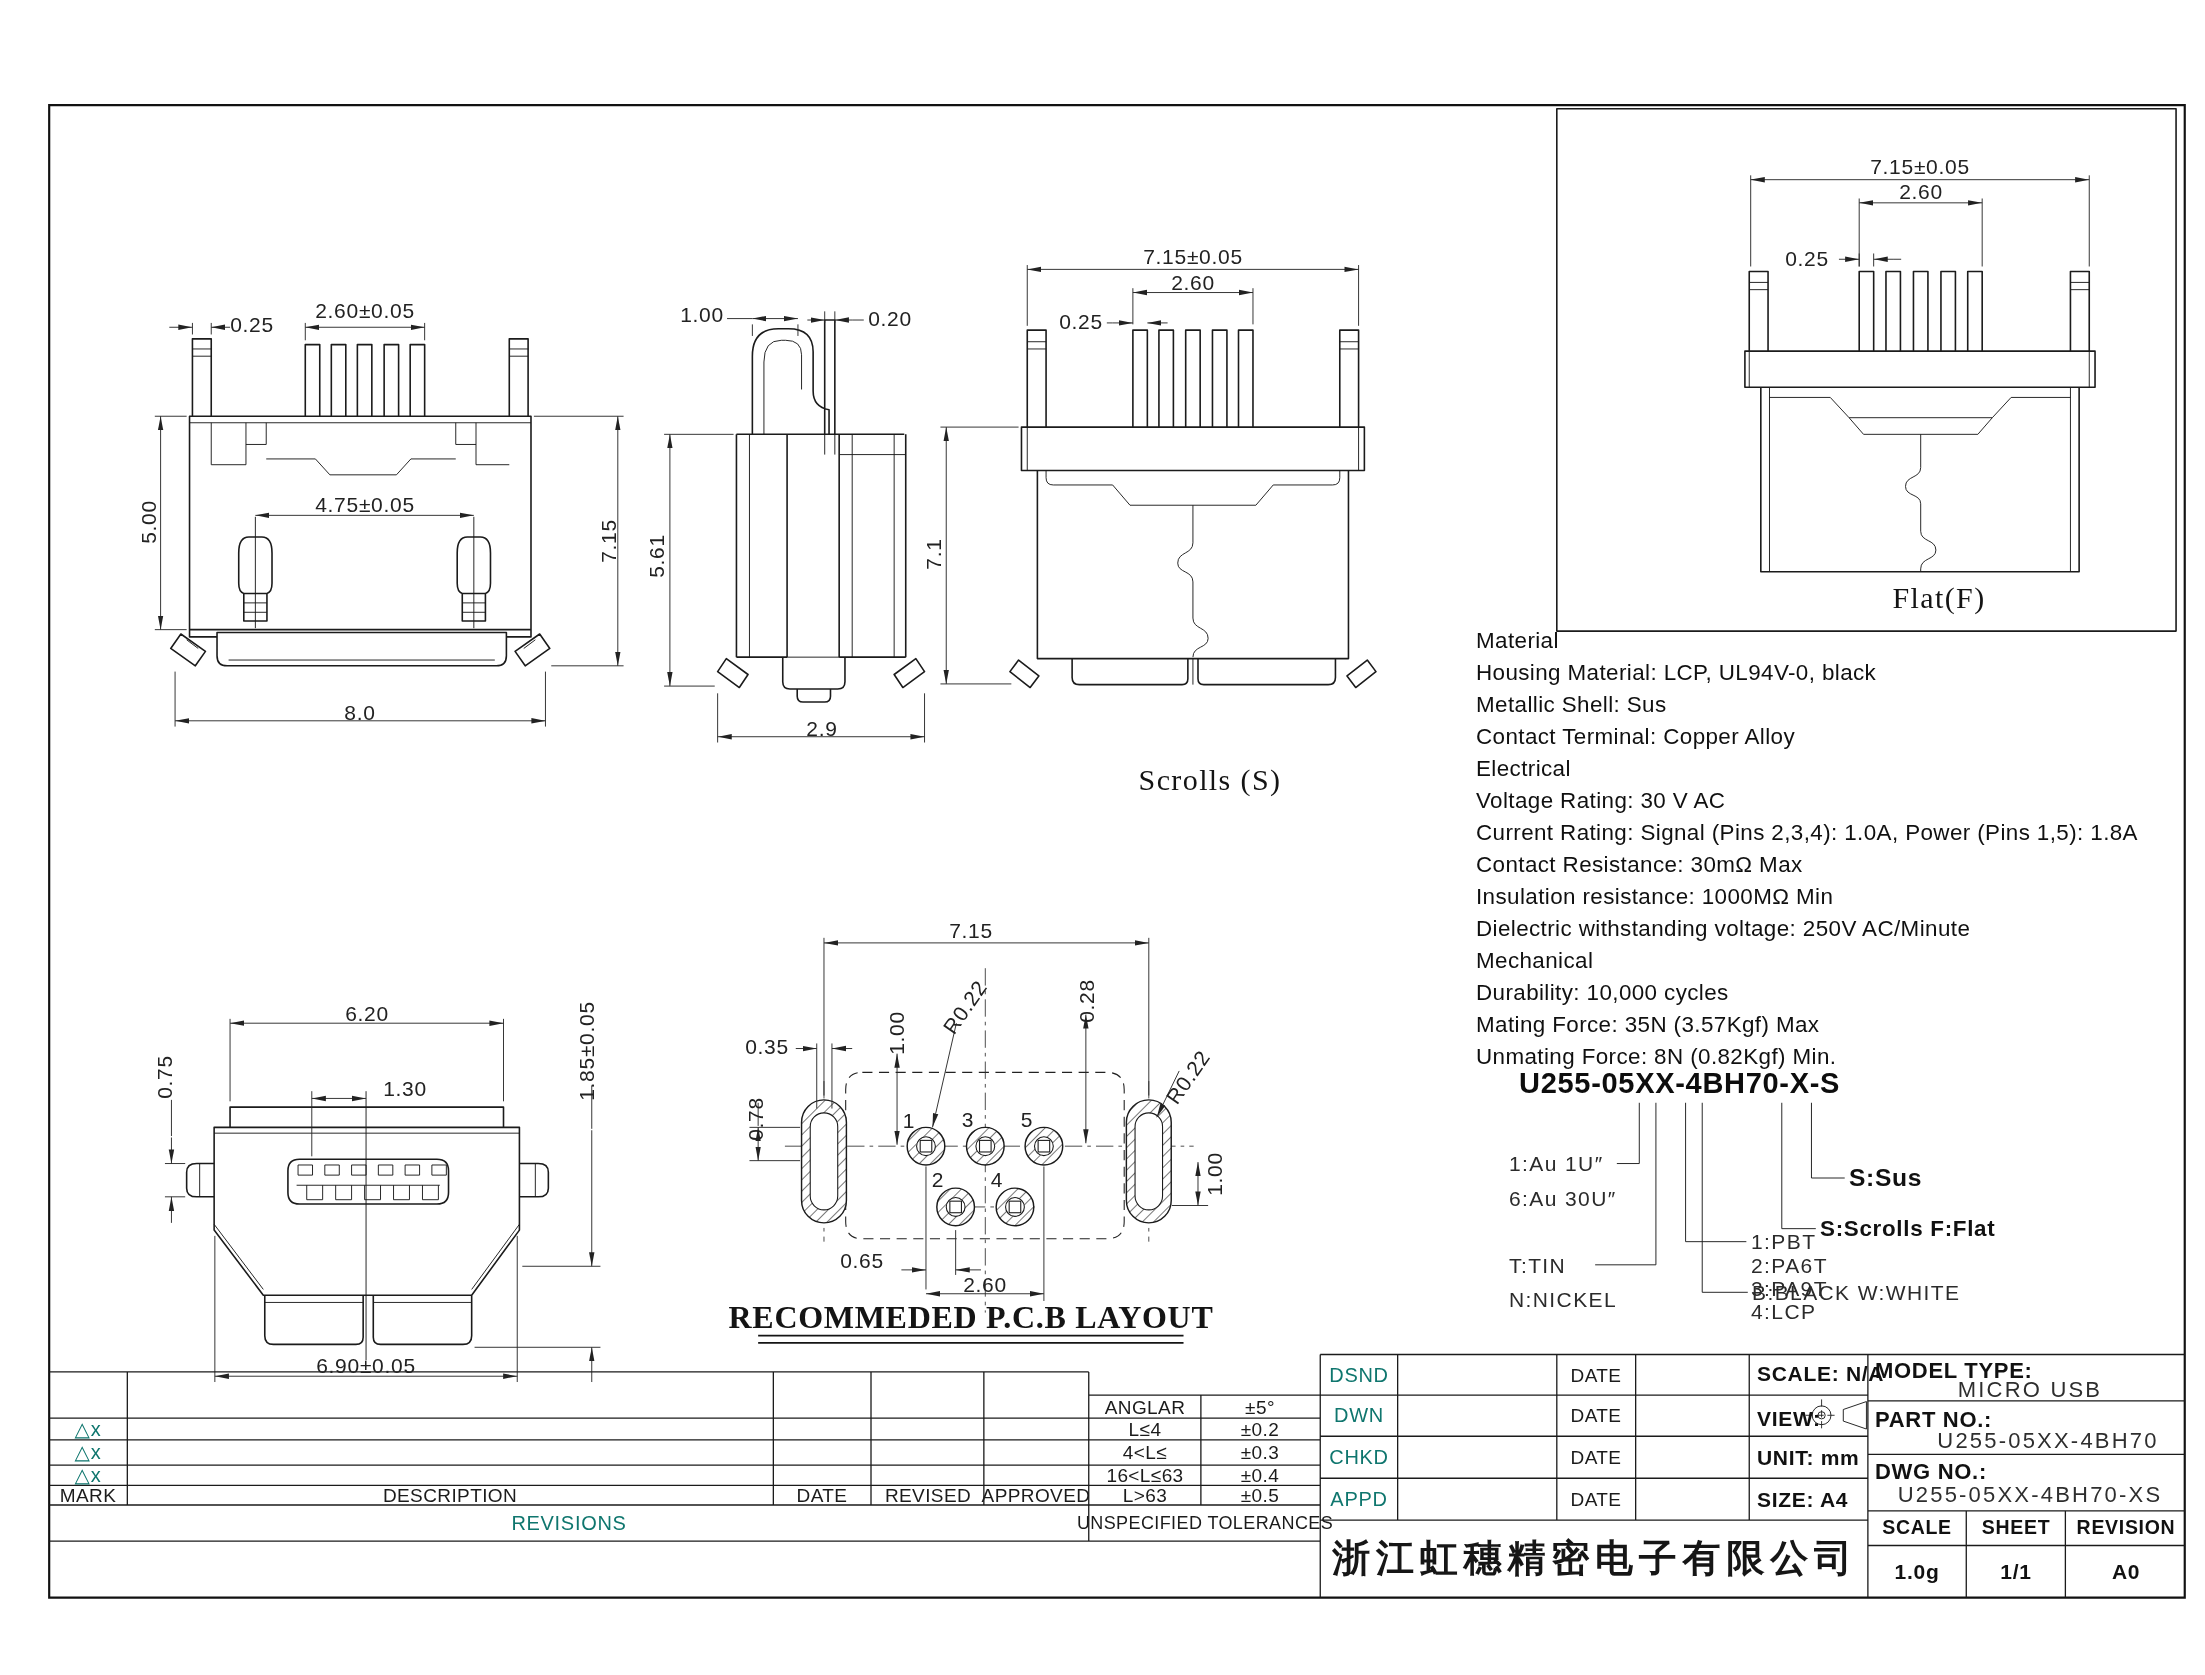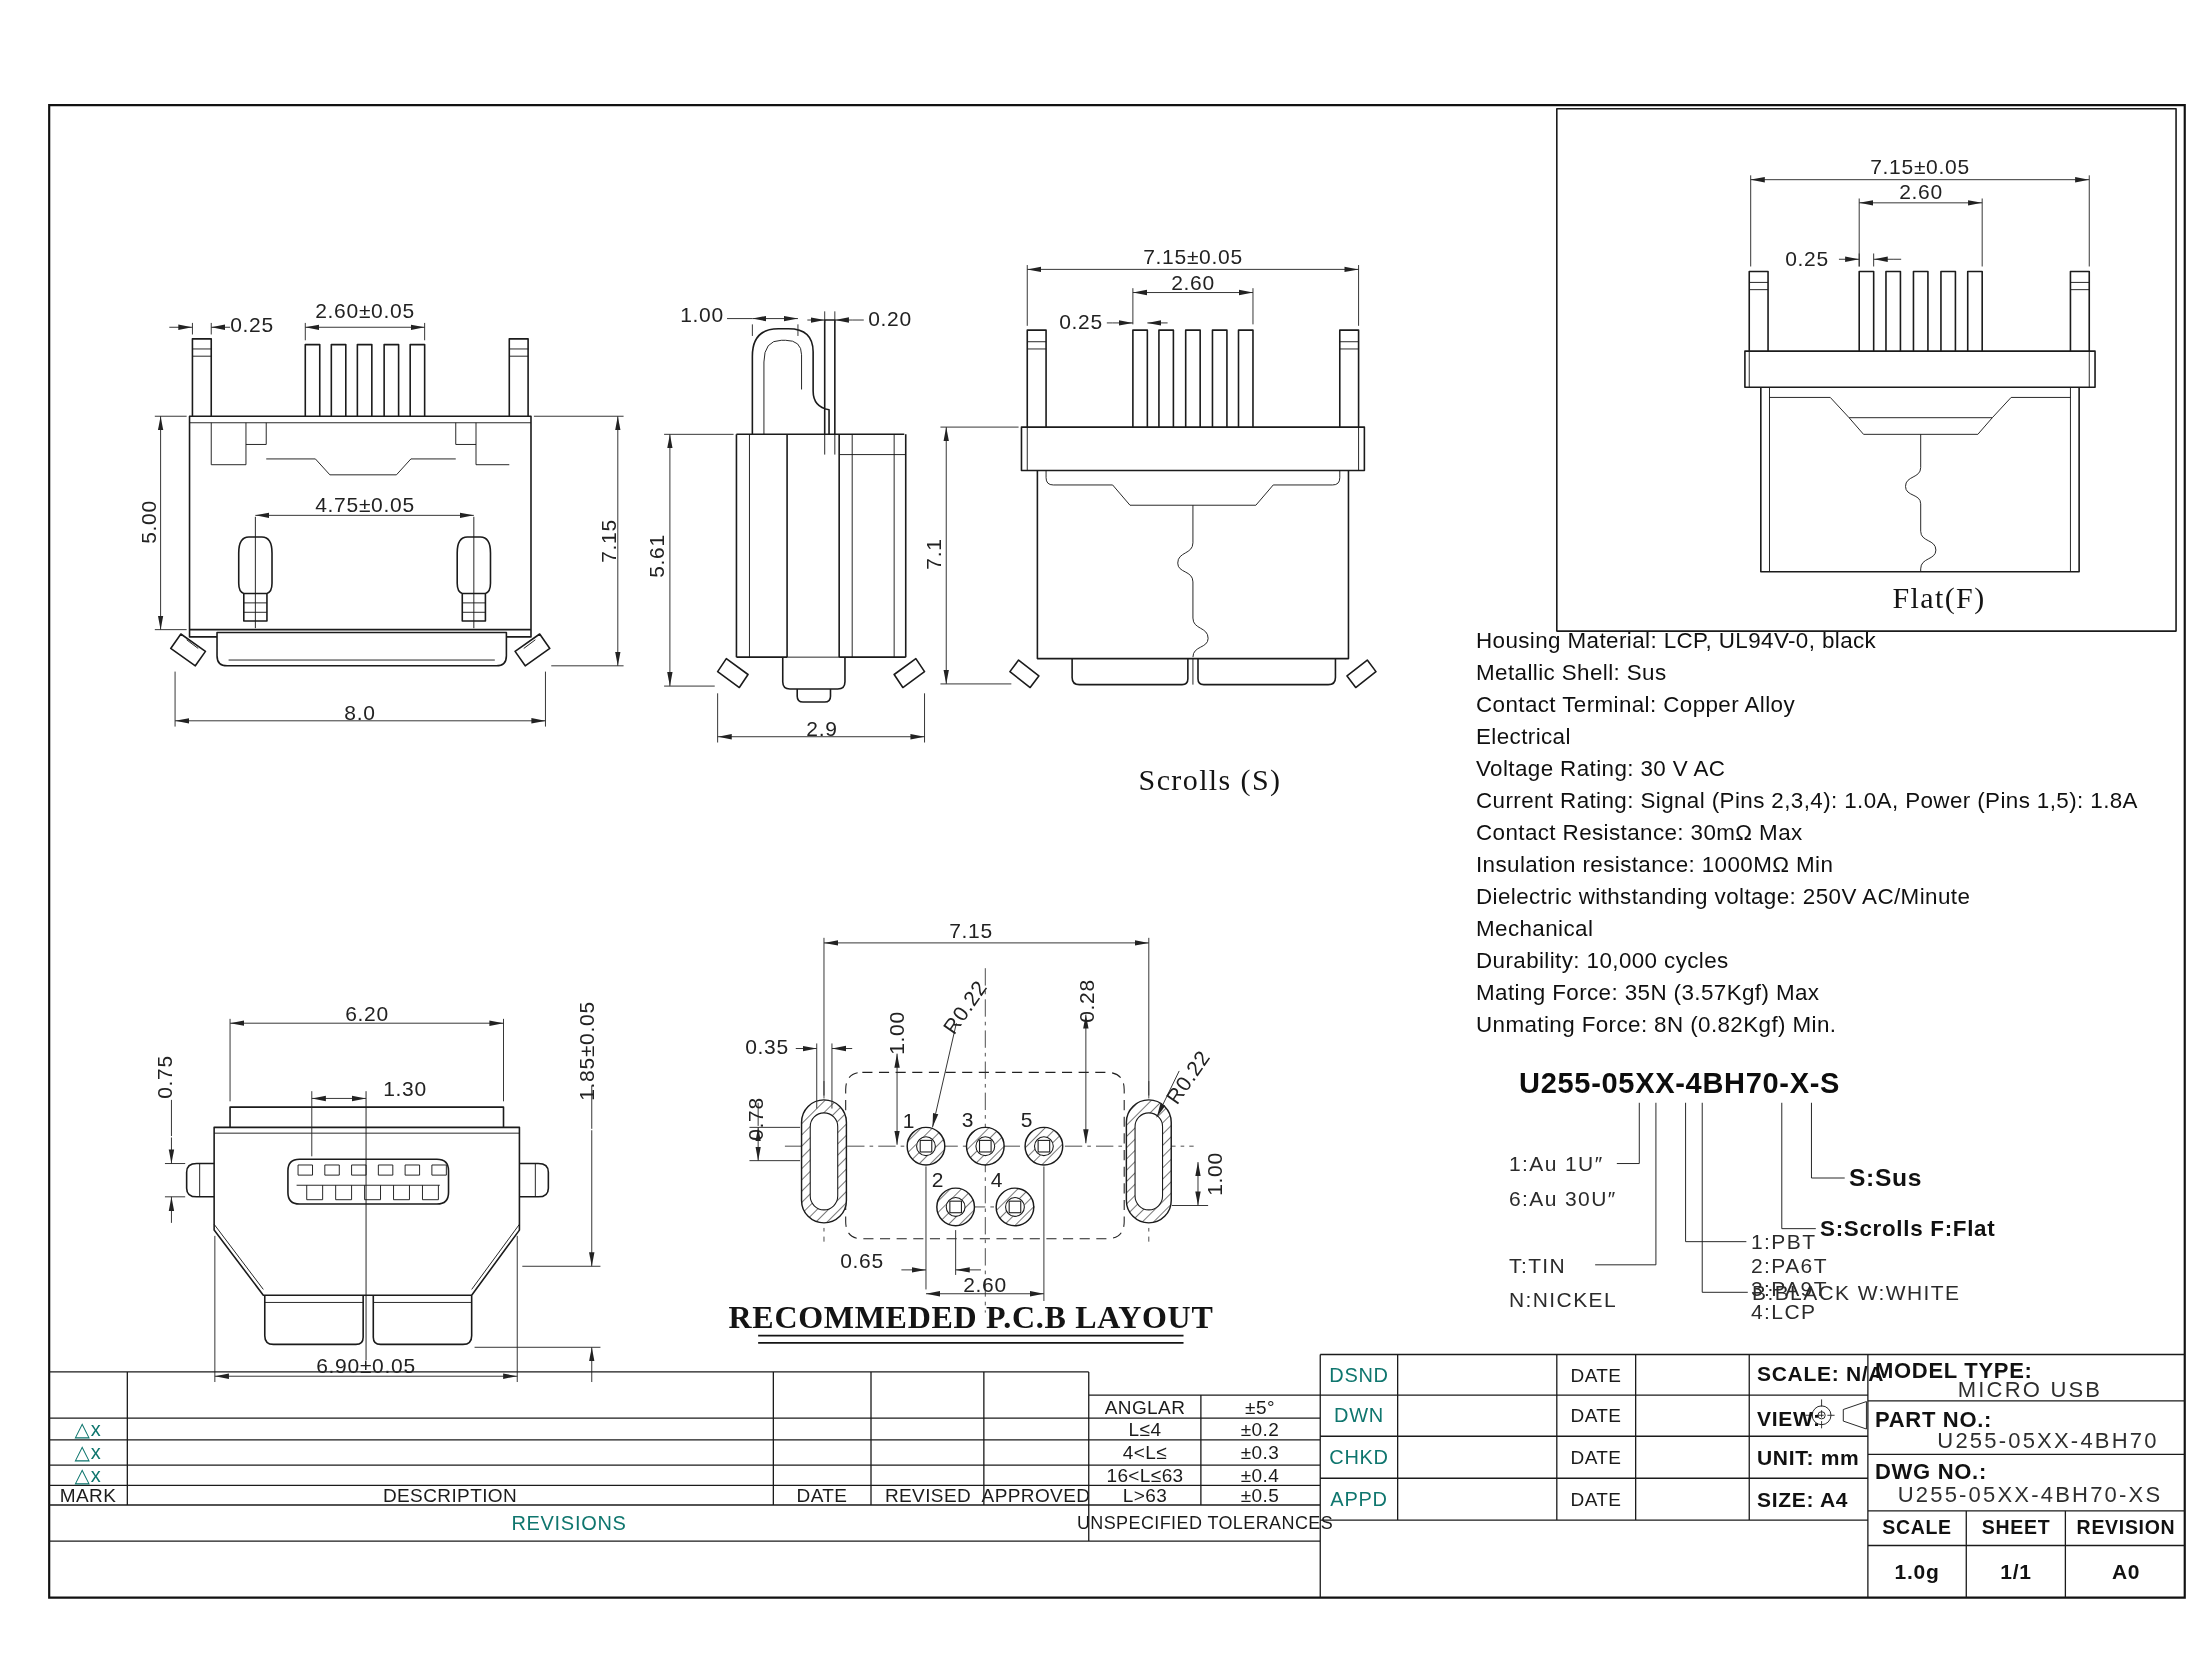--- a/index.html
+++ b/index.html
@@ -314,20 +314,21 @@
 <div class="lbl c" style="left:862px;top:1260px">0.65</div>
 <div class="lbl c" style="left:985px;top:1284px">2.60</div>
 <div class="lbl c" style="left:909px;top:1120px">1</div>
 <div class="lbl c" style="left:938px;top:1179px">2</div>
 <div class="lbl c" style="left:968px;top:1119px">3</div>
 <div class="lbl c" style="left:997px;top:1179px">4</div>
 <div class="lbl c" style="left:1027px;top:1119px">5</div>
 <div class="lbl c pcbcap" style="left:971px;top:1317px">RECOMMEDED P.C.B LAYOUT</div>
 
 <div class="lbl spec" style="left:1476px;top:625px">
+  <div>Material</div>
   <div>Housing Material: LCP, UL94V-0, black</div>
   <div>Metallic Shell: Sus</div>
   <div>Contact Terminal: Copper Alloy</div>
   <div>Electrical</div>
   <div>Voltage Rating: 30 V AC</div>
   <div>Current Rating: Signal (Pins 2,3,4): 1.0A, Power (Pins 1,5): 1.8A</div>
   <div>Contact Resistance: 30mΩ Max</div>
   <div>Insulation resistance: 1000MΩ Min</div>
   <div>Dielectric withstanding voltage: 250V AC/Minute</div>
   <div>Mechanical</div>
@@ -392,15 +393,16 @@
 <div class="lbl tbh" style="left:1875px;top:1461px">DWG NO.:</div>
 <div class="lbl c tbv" style="left:2030px;top:1495px">U255-05XX-4BH70-XS</div>
 
 <div class="lbl c tbh" style="left:1917px;top:1528px;font-size:19.5px">SCALE</div>
 <div class="lbl c tbh" style="left:2016px;top:1528px;font-size:19.5px">SHEET</div>
 <div class="lbl c tbh" style="left:2126px;top:1528px;font-size:19.5px">REVISION</div>
 <div class="lbl c tbh" style="left:1917px;top:1571px;font-size:21px">1.0g</div>
 <div class="lbl c tbh" style="left:2016px;top:1571px;font-size:21px">1/1</div>
 <div class="lbl c tbh" style="left:2126px;top:1571px;font-size:21px">A0</div>
 
+<div class="lbl c cn" style="left:1595px;top:1558px">浙江虹穗精密电子有限公司</div>
 
 </div>
 
 
 </body></html>

